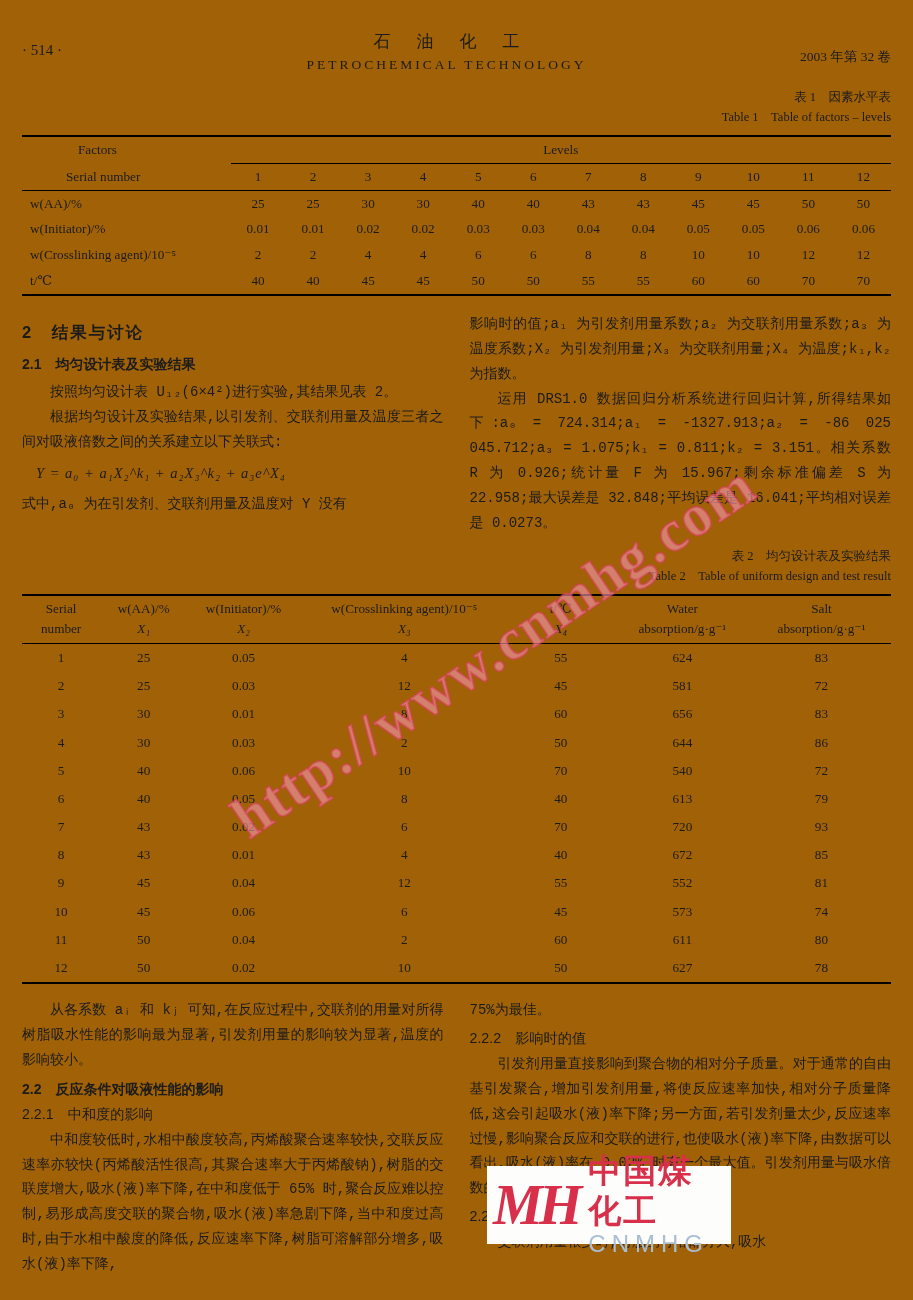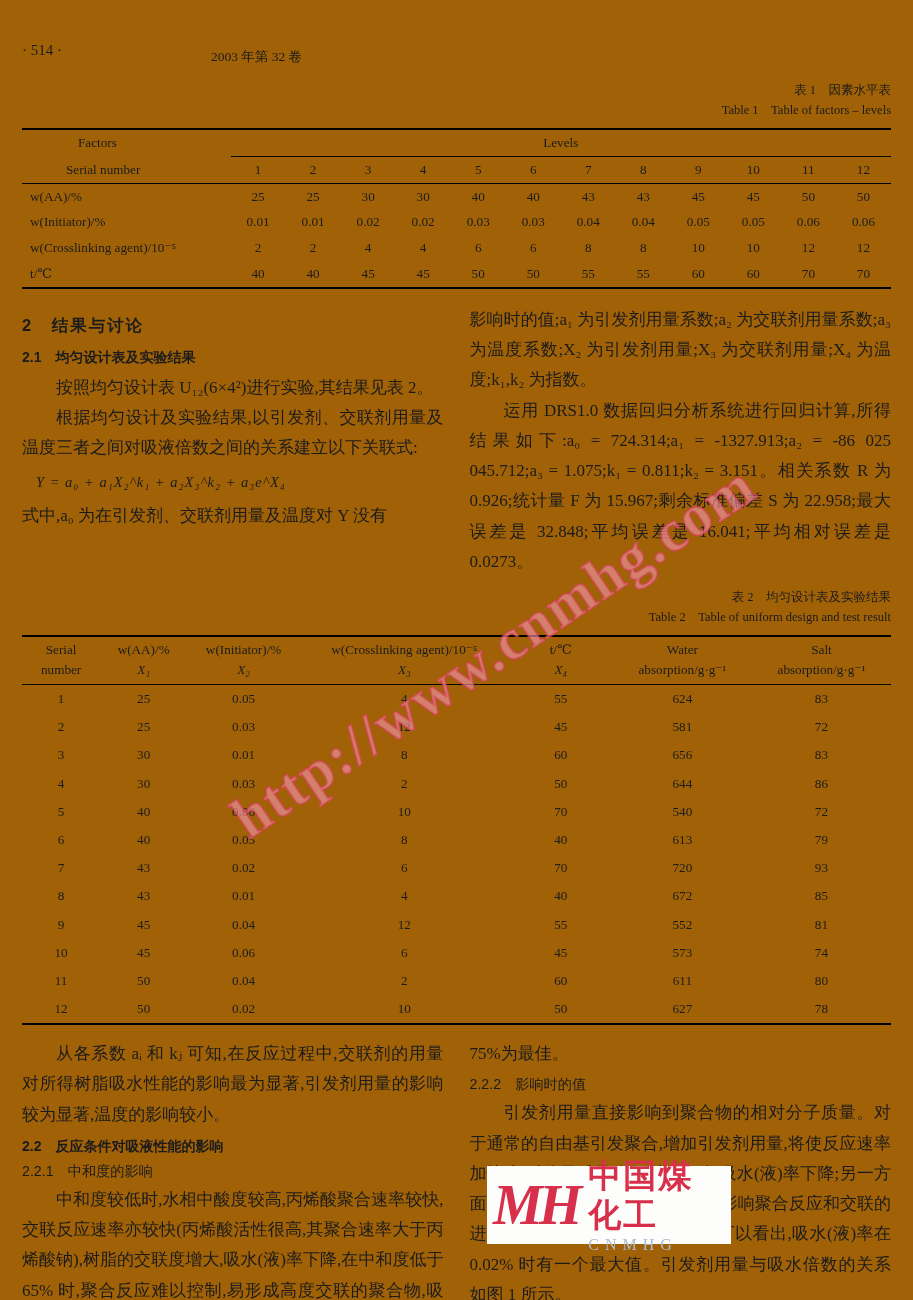--- a/index.html
+++ b/index.html
@@ -32,21 +32,21 @@
   .table1 thead td:first-child{text-align:left; padding-left:44px;}
   .table1 tbody td:first-child{text-align:left; padding-left:8px;}
   .table2{border-top:2px solid #000; border-bottom:2px solid #000; margin-bottom:14px;}
   .table2 thead{border-bottom:1px solid #000;}
   .table2 th div{line-height:1.55;}
   .table2 .x-sub{font-style:italic;}
   .table2 tbody td{padding:4.2px 2px;}
   
   .cols{display:flex; gap:26px; margin-top:4px;}
   .col{flex:1; min-width:0;}
-  p{margin:0; font-size:17px; line-height:1.78; text-align:justify; text-indent:2em;}
+  p{margin:0; font-size:14px; line-height:1.78; text-align:justify; text-indent:2em;font-family:Liberation Mono, monospace;}
   p.noindent{text-indent:0;}
   h2.sec{font-family:"Liberation Sans","DejaVu Sans",sans-serif; font-size:16.5px; margin:10px 0 12px 0; font-weight:bold; letter-spacing:2px;}
   h3.sub{font-family:"Liberation Sans","DejaVu Sans",sans-serif; font-size:14px; margin:8px 0 6px 0; font-weight:bold;}
   h4.subsub{font-family:"Liberation Sans","DejaVu Sans",sans-serif; font-size:14.2px; margin:6px 0 4px 0; font-weight:normal;}
   .formula{font-style:italic; font-size:14.5px; margin:10px 0 10px 14px; letter-spacing:1px;}
   
   .watermark{
     position:absolute; left:238px; top:790px; z-index:5; pointer-events:none;
     transform:rotate(-34deg); transform-origin:0 50%;
     font-size:58px; font-weight:bold; letter-spacing:2px; white-space:nowrap;
@@ -60,29 +60,33 @@
     width:244px; height:78px; background:#fdfdfb;
     display:flex; align-items:center; gap:10px; padding:2px 6px; box-sizing:border-box;
   }
   .cnmhg-mark{
     font-family:Liberation Serif, serif;
     font-size:56px; font-weight:bold; font-style:italic; color:#d8304a; line-height:1;
     letter-spacing:-4px;
   }
   .cnmhg-text{display:flex; flex-direction:column; justify-content:center;}
   .cnmhg-cn{font-family:"Liberation Sans","DejaVu Sans",sans-serif; font-size:33px; font-weight:bold; color:#d8304a; letter-spacing:2px; line-height:1.2;}
-  .cnmhg-en{font-family:Liberation Serif, serif; font-size:16px; letter-spacing:6px; color:#a9bed2; line-height:1.2;}
+  .cnmhg-en{font-family:Liberation Sans, sans-serif; font-size:24px; letter-spacing:6px; color:#a9bed2; line-height:1.2;}
 </style>
 </head>
 <body>
 
 <div class="page">
 
   <div class="hdr">
     <div class="hdr-left">· 514 ·</div>
+    <div class="hdr-center">
+      <div class="jt-cn">石油化工</div>
+      <div class="jt-en">PETROCHEMICAL TECHNOLOGY</div>
+    </div>
     <div class="hdr-right">2003 年第 32 卷</div>
   </div>
 
   <div class="cap cap-cn">表 1　因素水平表</div>
   <div class="cap cap-en">Table 1　Table of factors – levels</div>
 
   <table class="table1">
     <colgroup>
         <col class="t1-label">
         <col span="12">

